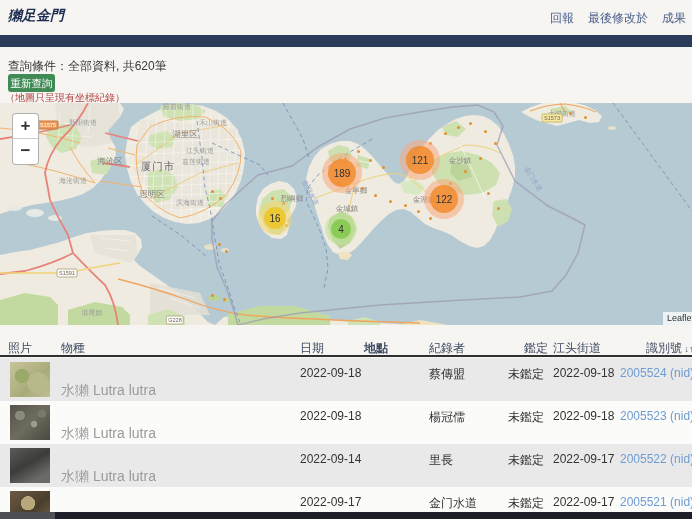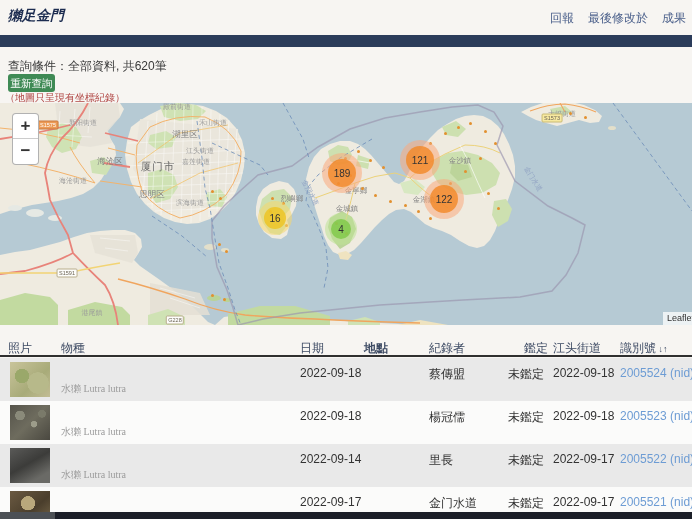--- a/index.html
+++ b/index.html
@@ -45,21 +45,21 @@
   #zoomin { border-bottom:1px solid #ccc; }
   #attrib { right:-6px; bottom:0; background:rgba(255,255,255,.75); font-size:9px; color:#333; padding:1px 4px 2px; }
 
   
   #thead { left:0; top:336px; width:692px; height:21px; border-bottom:2px solid #2f2f2f; background:#f7f5f2; }
   .hcell { position:absolute; top:4px; font-size:12px; color:#3d4a63; white-space:nowrap; }
   .sortarrow { font-size:9px; }
   .trow { position:absolute; left:0; width:692px; height:43px; }
   .trow.odd { background:#e9e9e9; } .trow.even { background:#fbfbfa; }
   .photo { position:absolute; left:10px; top:4px; width:40px; height:35px; }
-  .species { position:absolute; left:61px; top:24px; font-size:10px; color:#9b9b9b; white-space:nowrap;font-family:Liberation Serif, serif; }
+  .species { position:absolute; left:61px; top:24px; font-size:14px; color:#9b9b9b; white-space:nowrap; }
   .cell { position:absolute; top:8px; font-size:12px; color:#333; white-space:nowrap; }
   .idlink { color:#6d9cd4; }
   .c-date{left:300px}.c-loc{left:364px}.c-rec{left:429px}.c-ident{left:508px}.c-mod{left:553px}.c-id{left:620px}
 
   #footbar { left:0; top:512px; width:692px; height:7px; background:#1c1f28; }
   #footbar .seg { position:absolute; left:0; top:0; width:55px; height:7px; background:#4c5055; }
 </style>
 </head>
 <body>
 
@@ -304,21 +304,21 @@
 </div>
 
 <div class="abs" id="thead">
     <span class="hcell" style="left: 8px;">照片</span>
     <span class="hcell" style="left: 61px;">物種</span>
     <span class="hcell" style="left: 300px;">日期</span>
     <span class="hcell" style="left: 364px; font-weight: bold;">地點</span>
     <span class="hcell" style="left: 429px;">紀錄者</span>
     <span class="hcell" style="left: 524px;">鑑定</span>
     <span class="hcell" style="left: 553px;">江头街道</span>
-    <span class="hcell" style="left: 620px;">識別號<span class="sortarrow"> ↓↑</span></span>
+    <span class="hcell" style="left: 646px;">識別號<span class="sortarrow"> ↓↑</span></span>
   </div>
 <div id="tbody">
     <div class="trow odd" style="top: 358px;">
       <div class="photo" style="background: radial-gradient(circle at 30% 40%, rgb(154, 168, 106) 0px, rgb(154, 168, 106) 20%, transparent 21%), radial-gradient(circle at 70% 60%, rgb(183, 185, 138) 0px, rgb(183, 185, 138) 30%, transparent 31%), linear-gradient(135deg, rgb(201, 196, 155), rgb(168, 171, 121) 60%, rgb(194, 189, 148));"></div>
       <div class="species">水獺 Lutra lutra</div>
       <div class="cell c-date">2022-09-18</div>
       <div class="cell c-loc"></div>
       <div class="cell c-rec">蔡傳盟</div>
       <div class="cell c-ident">未鑑定</div>
       <div class="cell c-mod">2022-09-18</div>

